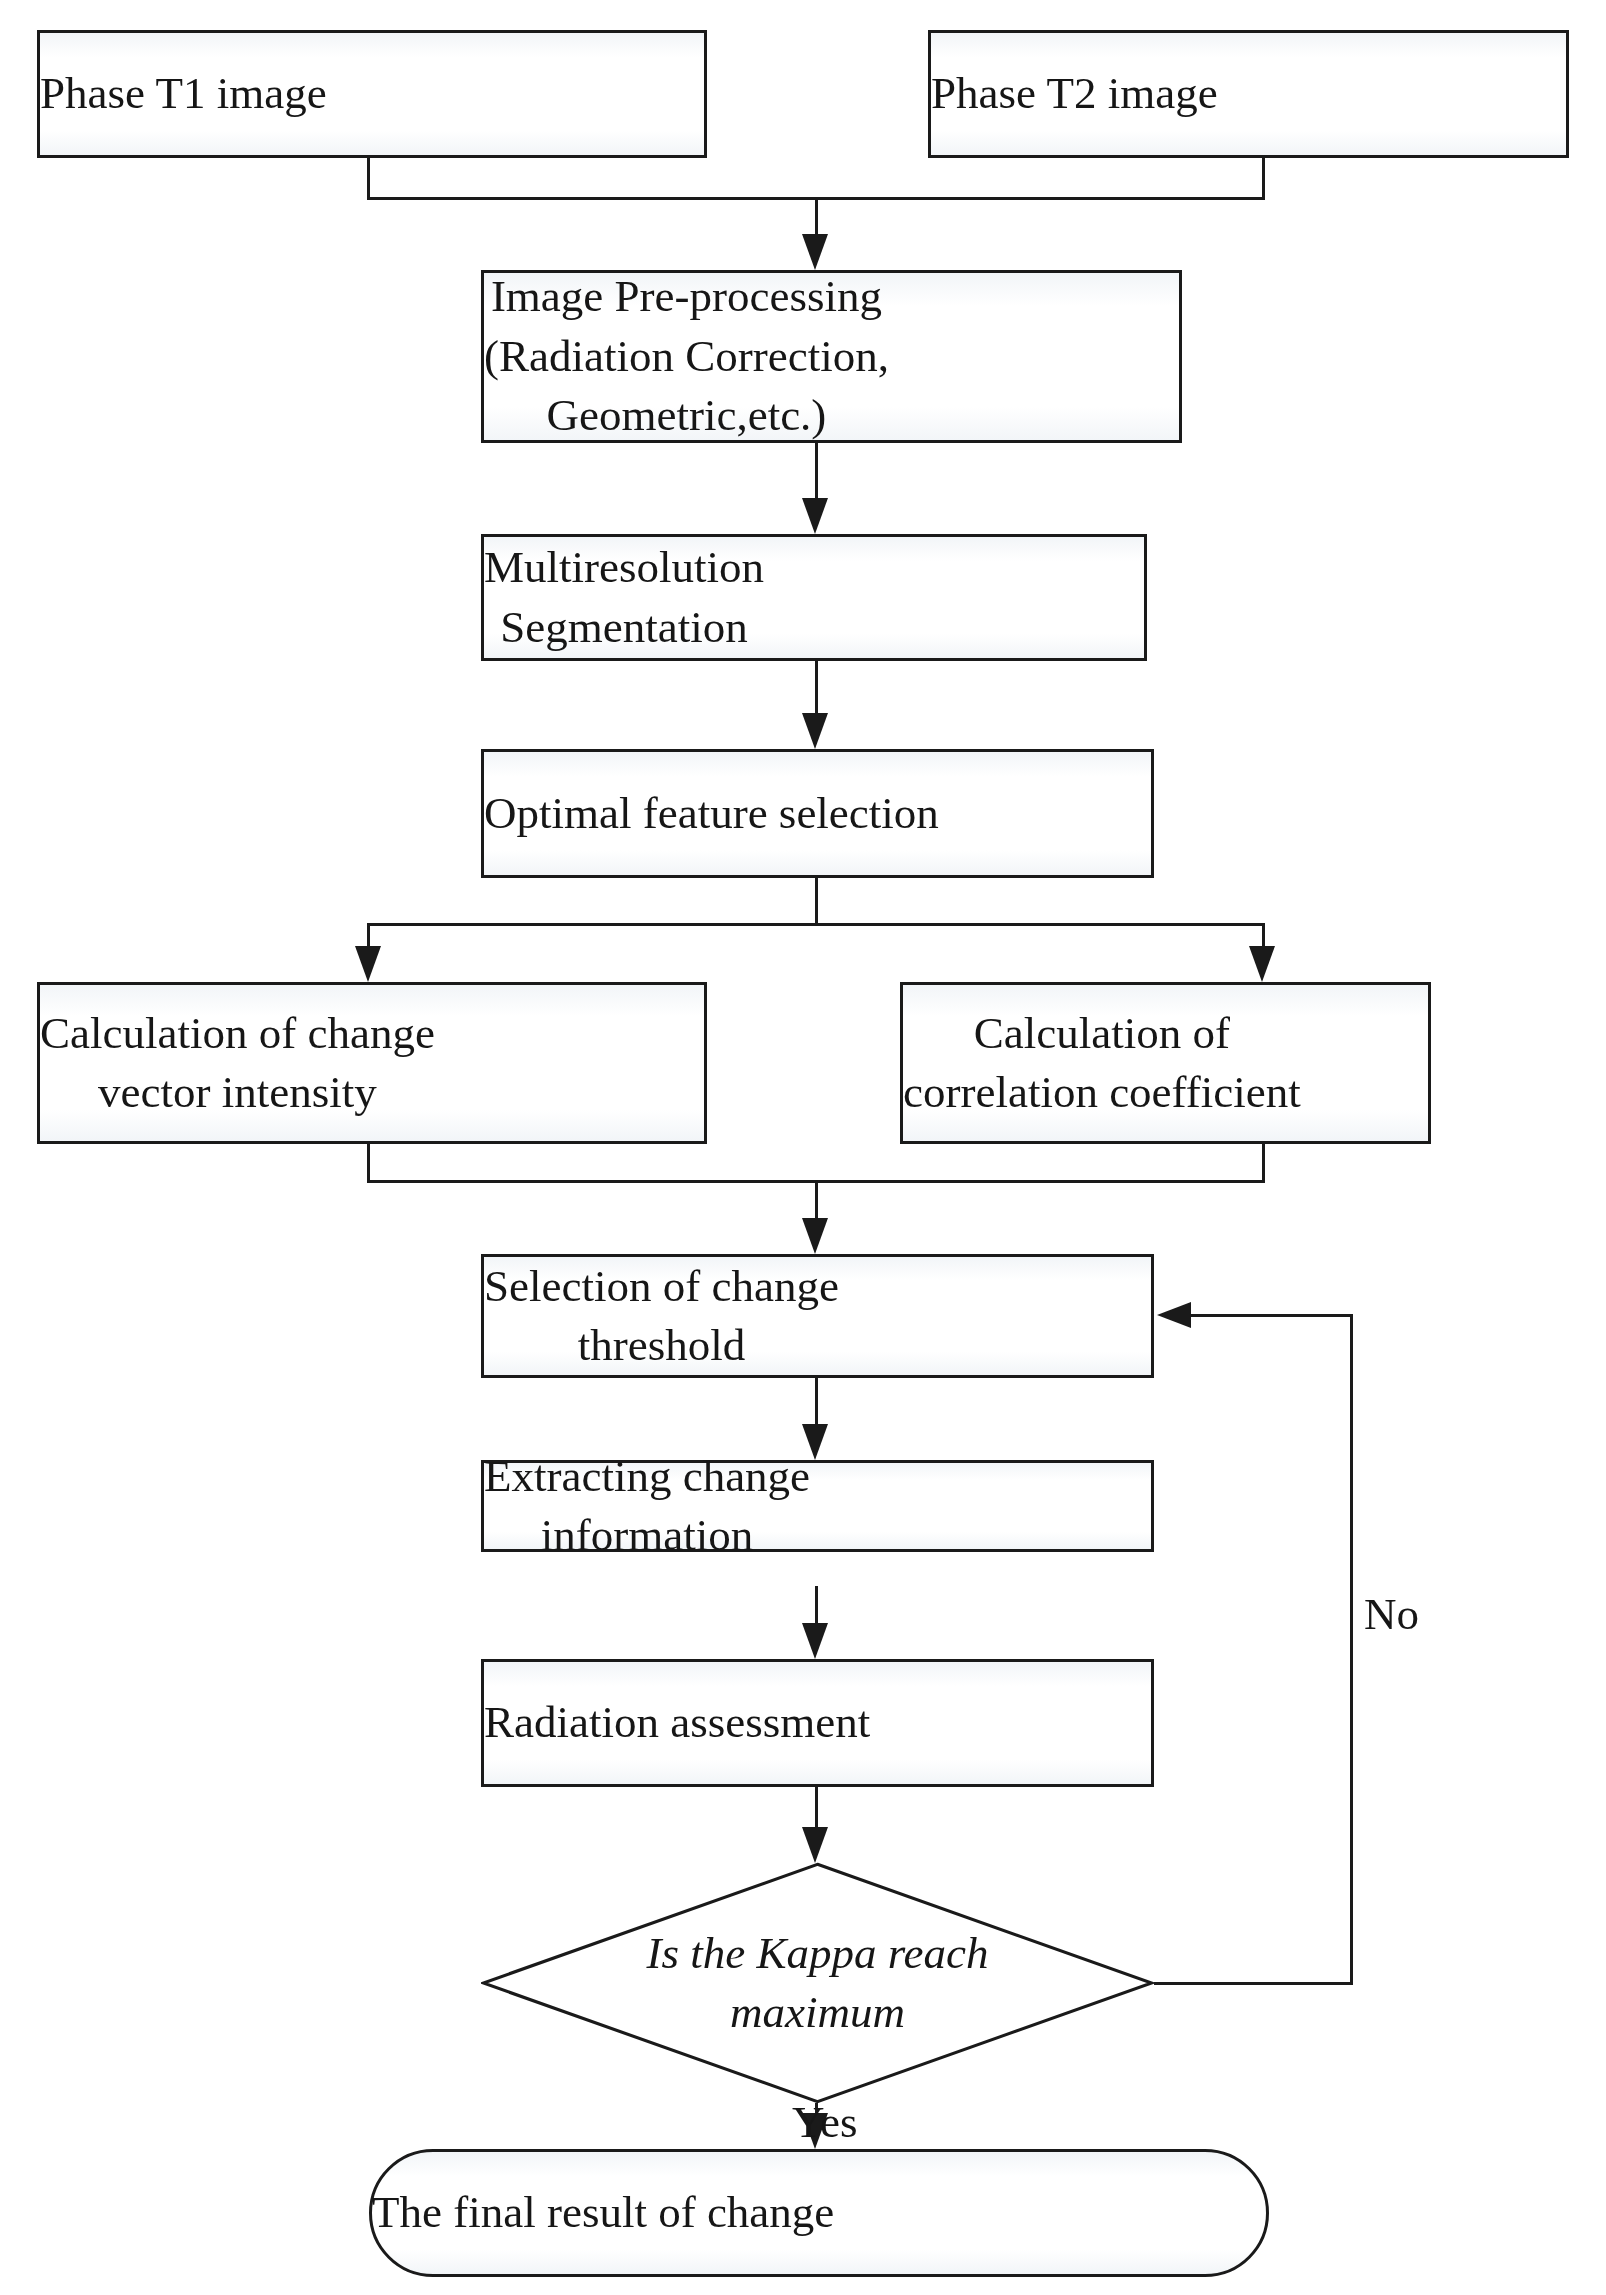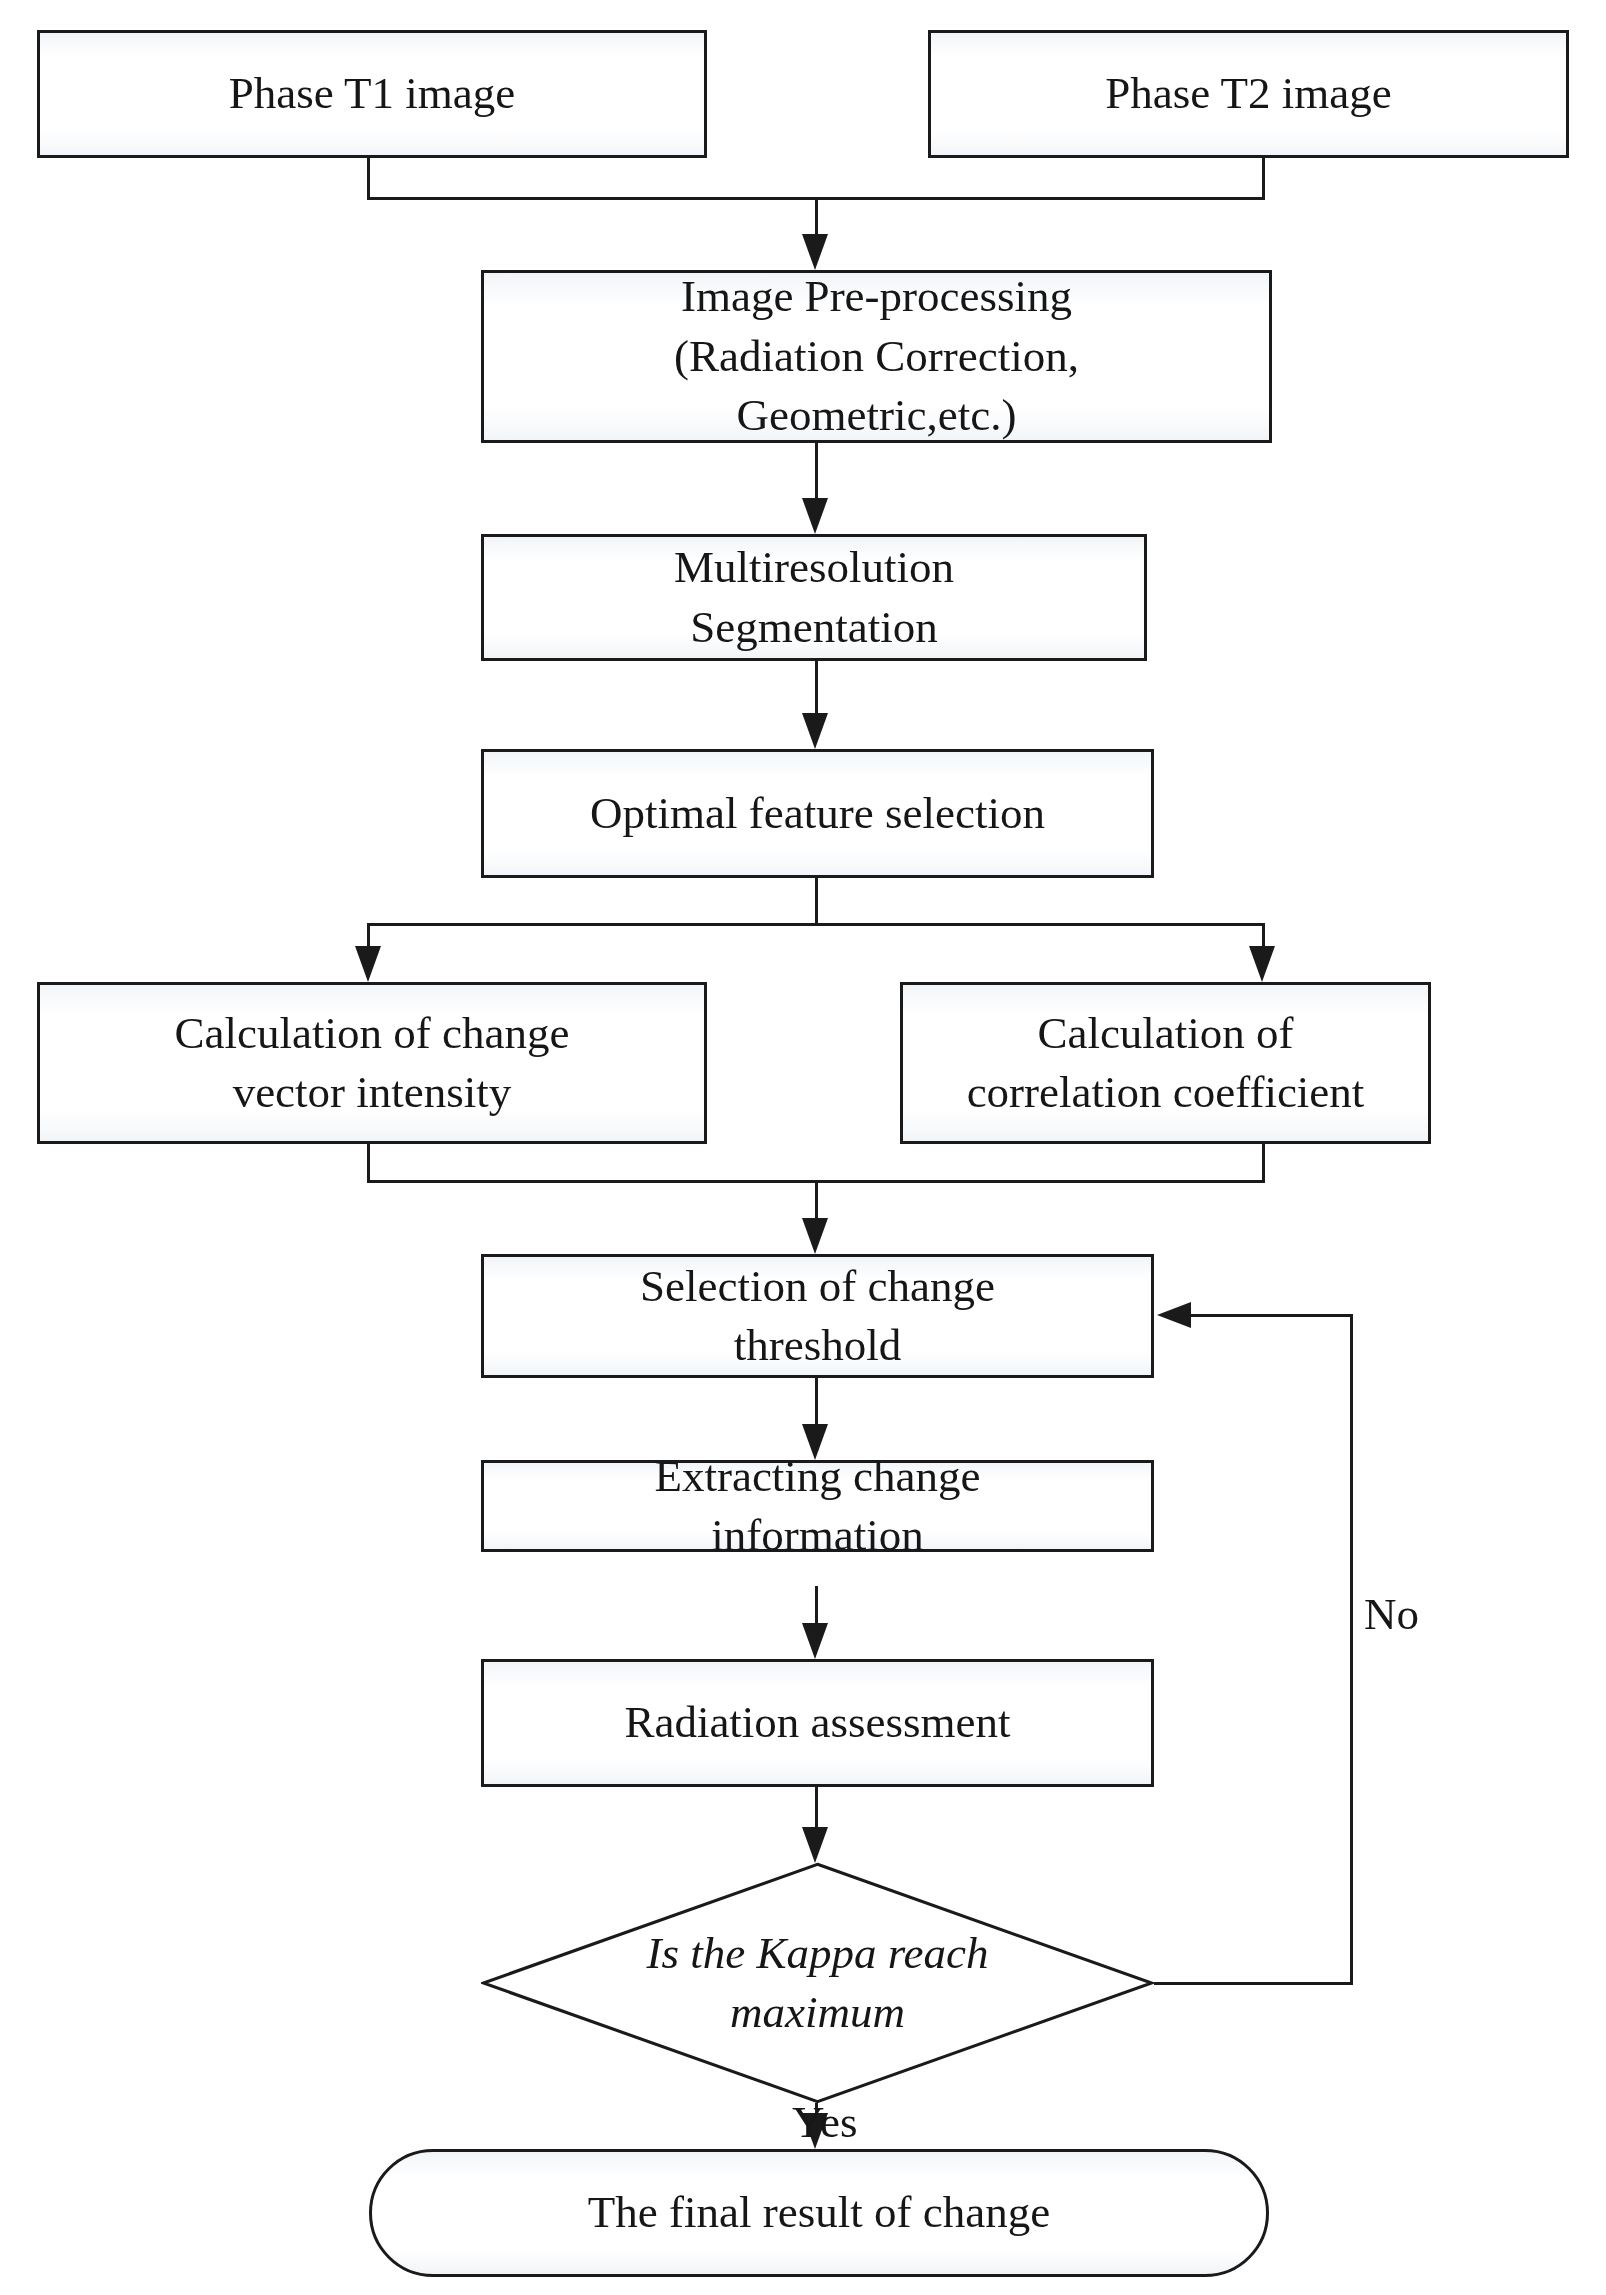--- a/index.html
+++ b/index.html
@@ -11,21 +11,21 @@
   html,body{margin:0;padding:0;background:#ffffff;}
   body{
     width:1607px;height:2295px;position:relative;overflow:hidden;
     font-family:"Liberation Serif","DejaVu Serif",serif;
     color:var(--text-color);
   }
   .node{
     position:absolute;
     border:3.1px solid var(--line-color);
     background:linear-gradient(180deg,var(--box-fill-top) 0%,var(--box-fill) 20%,var(--box-fill) 80%,var(--box-fill-top) 100%);
-    display:flex;align-items:center;justify-content:center;
+    display:flex;align-items:center;justify-content:flex-start;
     box-sizing:border-box;
   }
   .node-text{
     white-space:pre-line;
     text-align:center;
     font-size:45px;
     line-height:1.32;
     color:var(--text-color);
   }
   .stadium{border-radius:64px;}
@@ -55,21 +55,21 @@
 <body style="background: rgb(255, 255, 255);">
 
 <div class="node" style="left:37px;top:30px;width:670px;height:128px">
   <span class="node-text">Phase T1 image</span>
 </div>
 
 <div class="node" style="left:928px;top:30px;width:641px;height:128px">
   <span class="node-text">Phase T2 image</span>
 </div>
 
-<div class="node" style="left:481px;top:270px;width:791px;height:173px">
+<div class="node" style="left:481px;top:270px;width:701px;height:173px">
   <span class="node-text">Image Pre-processing
 (Radiation Correction,
 Geometric,etc.)</span>
 </div>
 
 <div class="node" style="left:481px;top:534px;width:666px;height:127px">
   <span class="node-text">Multiresolution
 Segmentation</span>
 </div>
 

